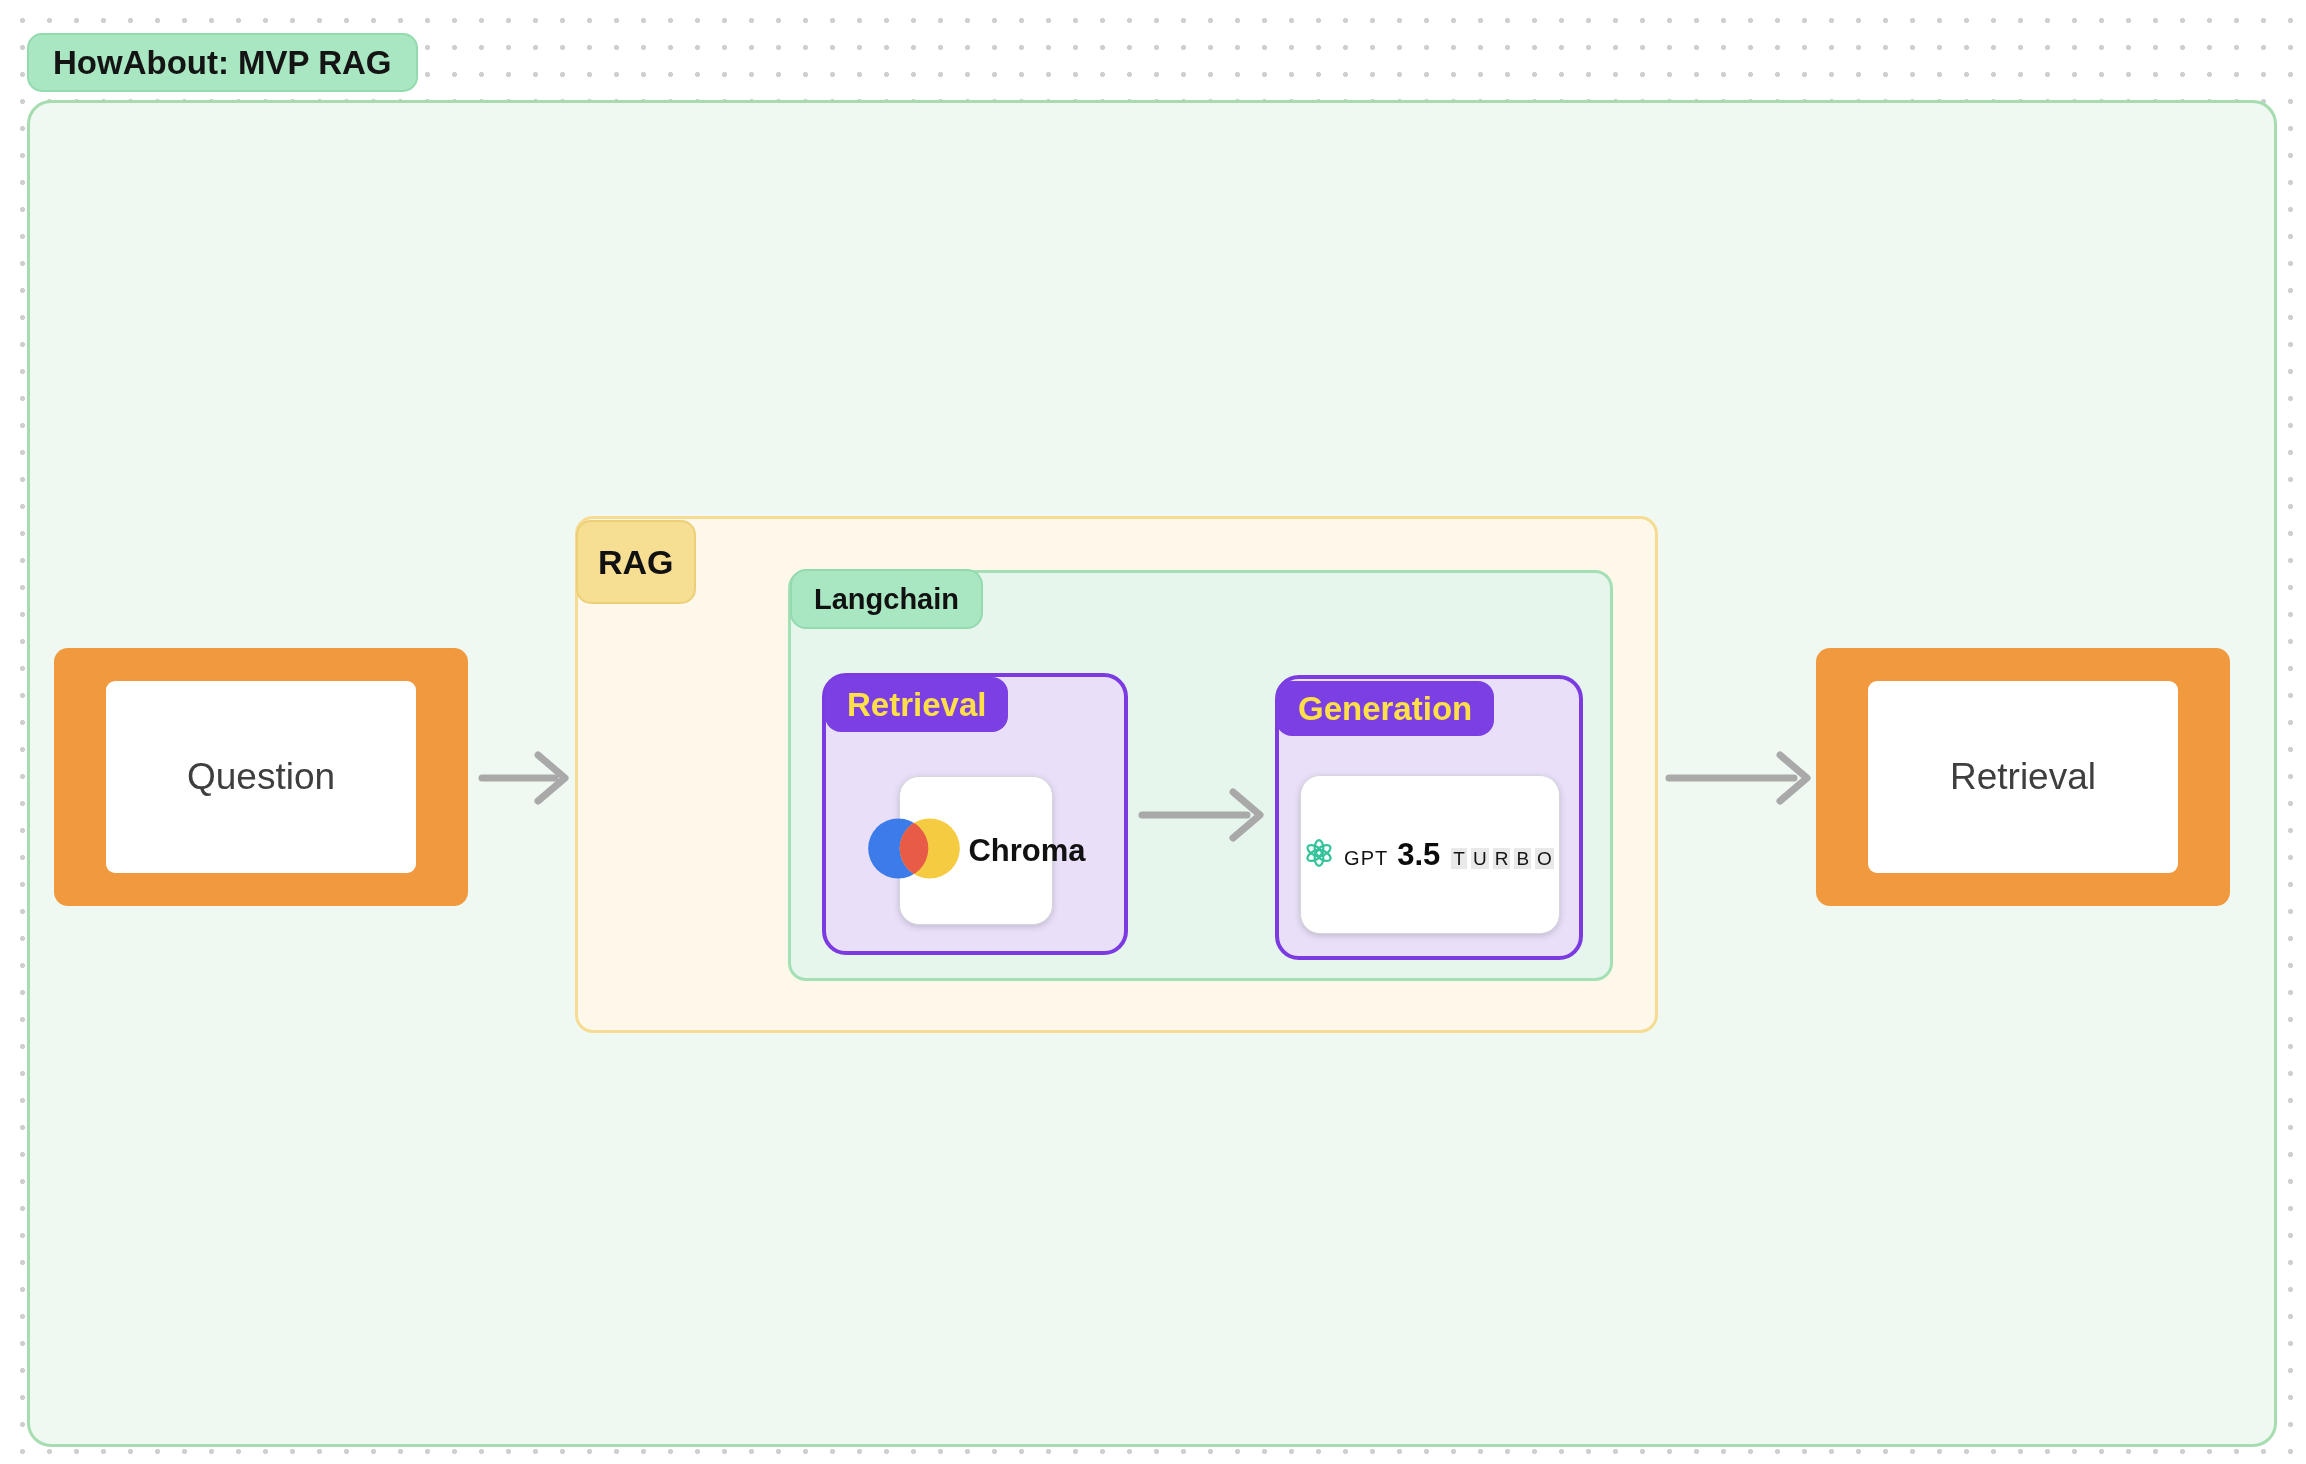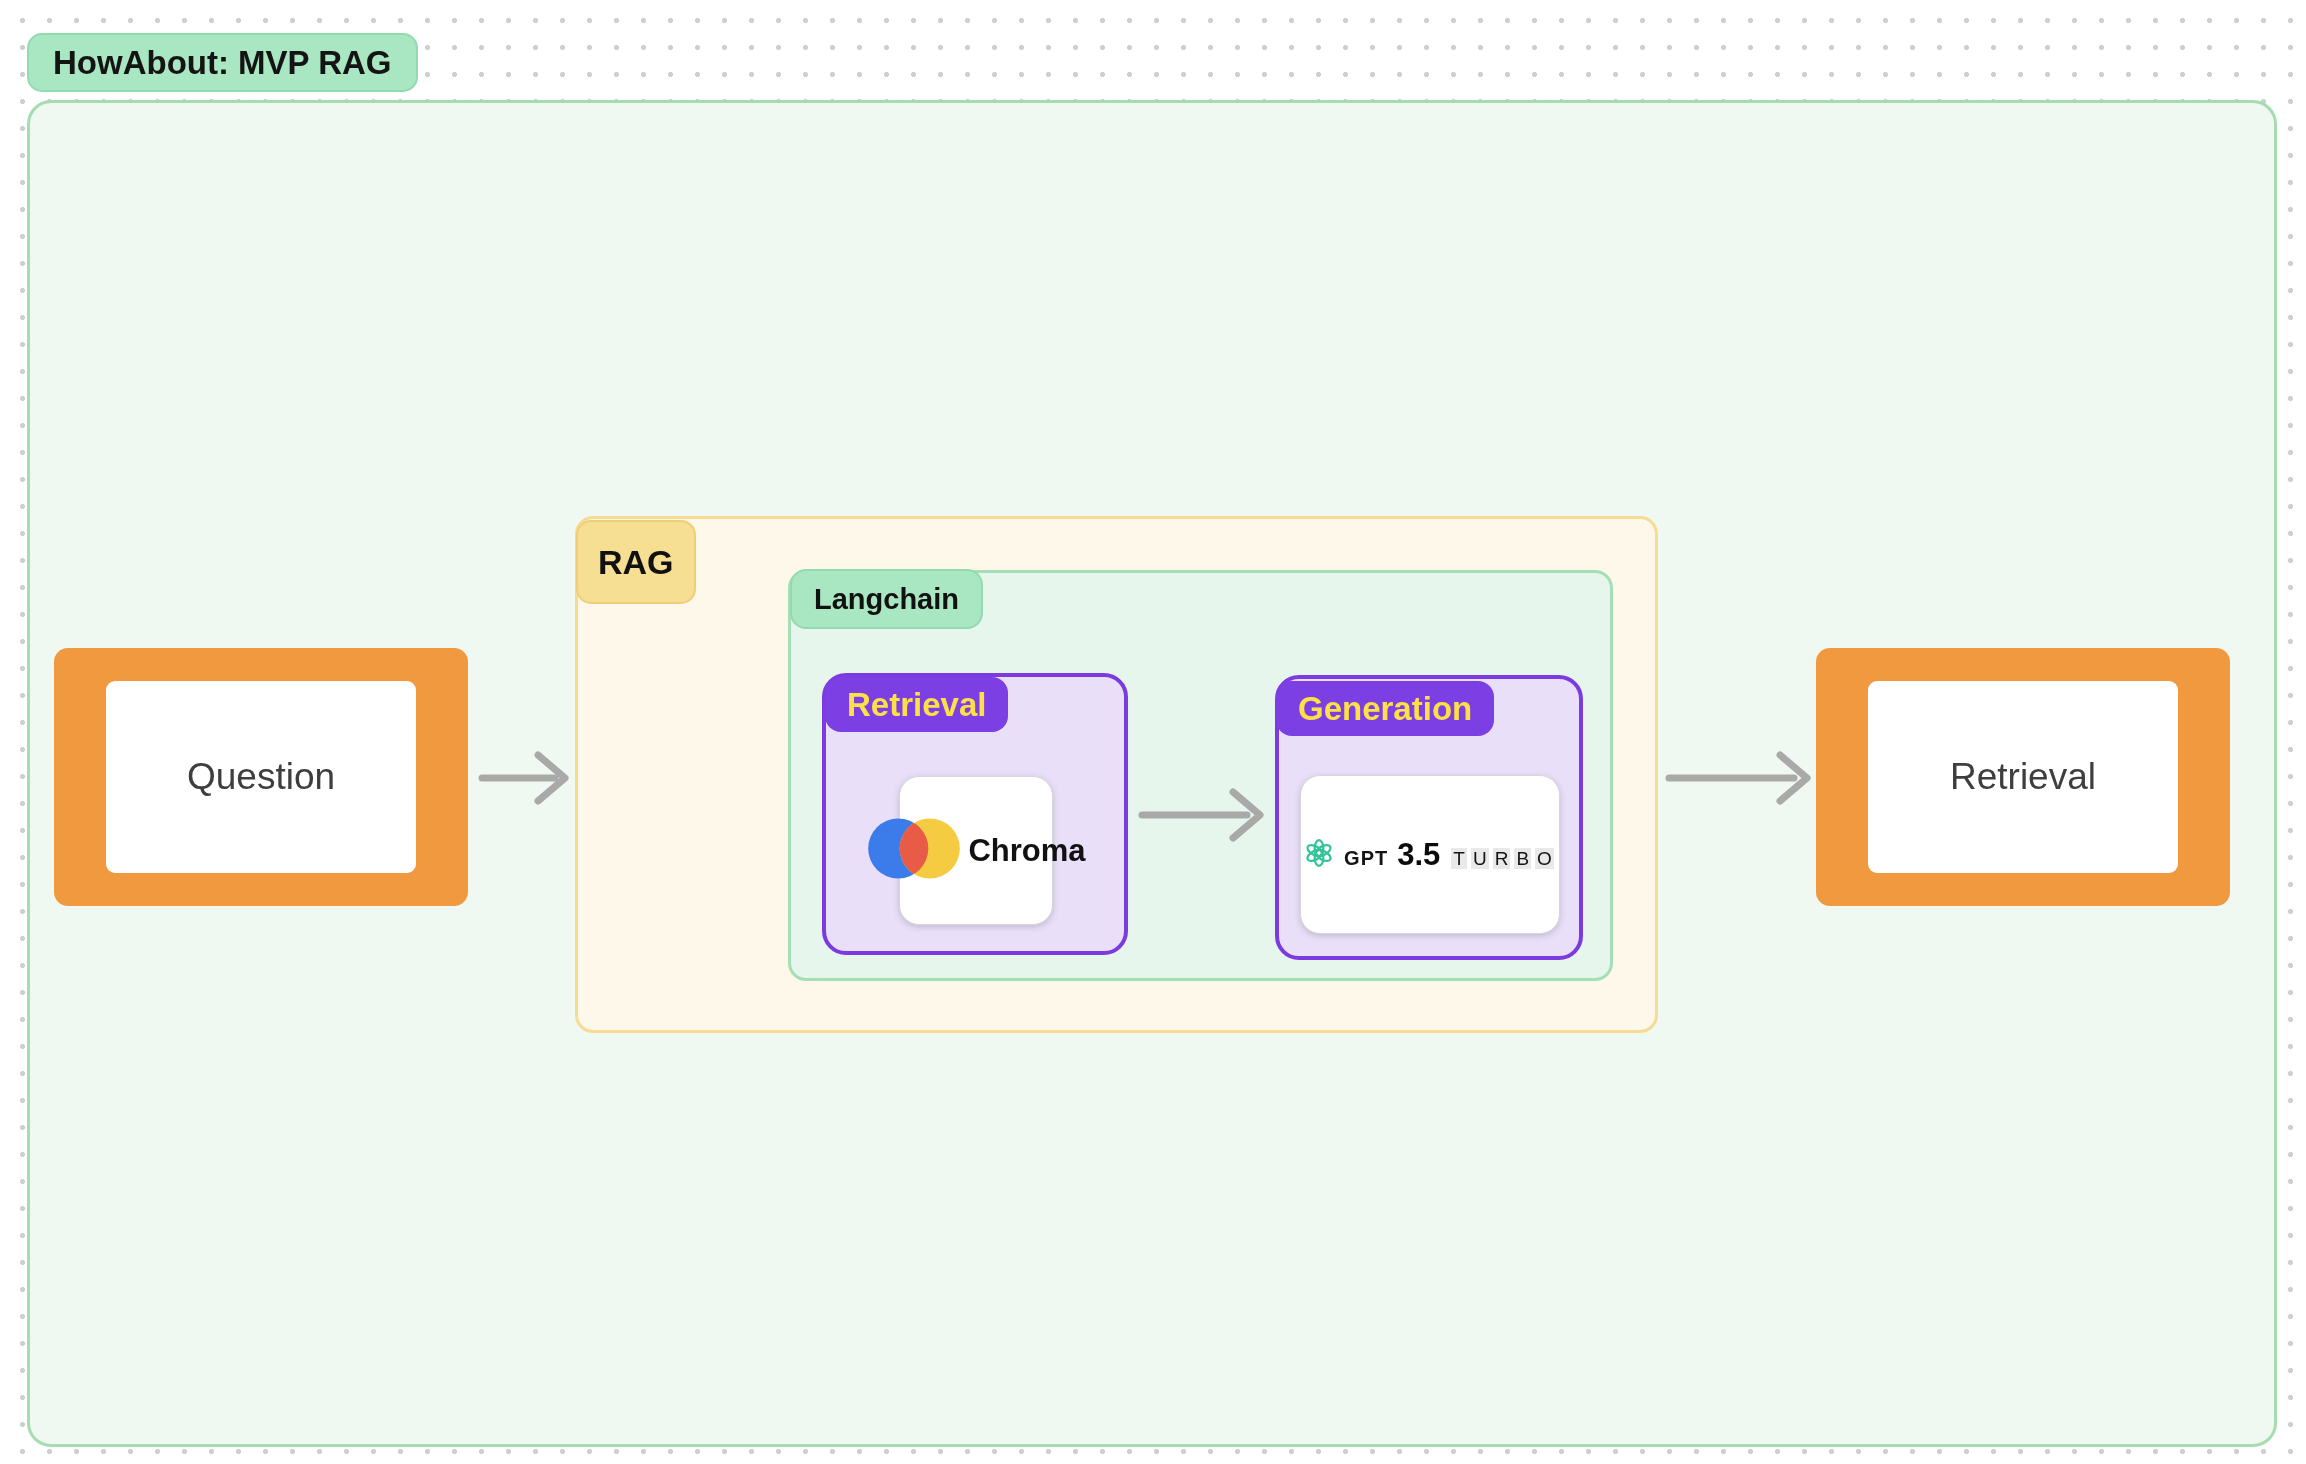--- a/index.html
+++ b/index.html
@@ -97,21 +97,21 @@
     position:absolute;background:#fff;
     border:1px solid var(--card_border);
     border-radius:20px;
     box-shadow:0 2px 6px rgba(60,60,60,.22);
     display:flex;flex-direction:row;align-items:center;justify-content:center;
   }
   .card-chroma{left:73px;top:99px;width:152px;height:147px;gap:6px;}
   .card-chroma .chroma-label{font-size:31px;font-weight:700;color:#111;line-height:1;}
   .card-gpt{left:21px;top:96px;width:258px;height:157px;gap:10px;}
   .gpt-row{display:flex;align-items:baseline;gap:9px;line-height:1;}
-  .gpt-prefix{font-size:20px;font-weight:700;color:#141414;letter-spacing:1px;}
+  .gpt-prefix{font-size:20px;font-weight:400;color:#141414;letter-spacing:1px;}
   .gpt-version{font-size:31px;font-weight:700;color:#0b0b0b;}
   .gpt-variant{font-size:19px;font-weight:400;color:#141414;display:inline-flex;}
   .gpt-variant .ltr{background:var(--turbo_bg);padding:1px 2px;margin:0 2px;}
   
   .arrow{position:absolute;z-index:2;}
   .arrow svg{display:block;}
   .a1{left:443px;top:647px;}
   .a2{left:1105px;top:684px;}
   .a3{left:1632px;top:647px;}
 </style>

